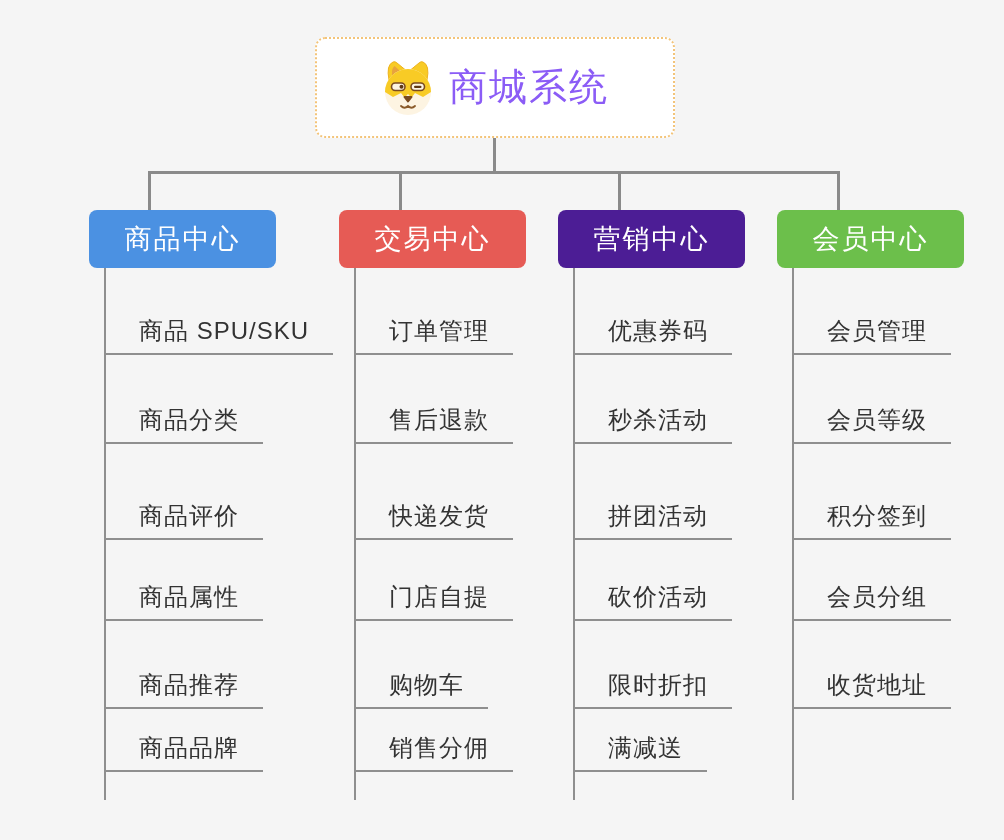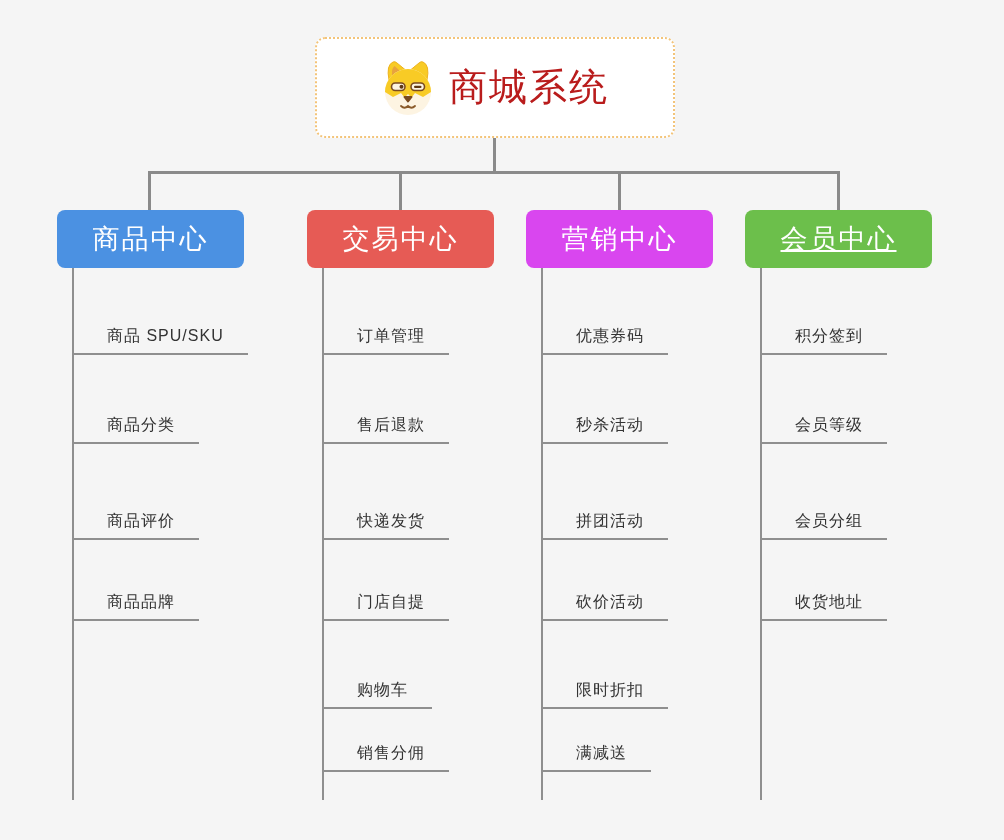--- a/index.html
+++ b/index.html
@@ -15,36 +15,36 @@
   .d1{left:148px}.d2{left:399px}.d3{left:618px}.d4{left:837px}
   
   .root{
     position:absolute;left:315px;top:37px;width:360px;height:101px;box-sizing:border-box;
     background:#fff;border:2px dotted #f3c479;border-radius:10px;
     display:flex;align-items:center;justify-content:center;gap:14px;cursor:pointer;
   }
   .root-title{font-size:38px;font-weight:500;color:#f2a342;letter-spacing:2px;}
   .dog{display:flex;align-items:center;}
   
-  .branch{position:absolute;top:210px;width:260px;}
+  .branch{position:absolute;top:210px;width:260px;margin-left:32px;}
   .b1{left:57px}.b2{left:307px}.b3{left:526px}.b4{left:745px}
   .hdr{
     width:187px;height:58px;border-radius:8px;box-sizing:border-box;
     color:#fff;font-size:27px;letter-spacing:2px;
     display:flex;align-items:center;justify-content:center;cursor:pointer;
   }
   .col{
     position:absolute;left:15px;top:58px;width:245px;height:532px;
     border-left:2px solid #8f8f8f;
   }
   .leaf{
     position:absolute;left:0;height:44px;box-sizing:border-box;
     border-bottom:2px solid #8f8f8f;
     padding:0 24px 6px 33px;
-    font-size:16px;color:#333;letter-spacing:1px;white-space:nowrap;
+    font-size:24px;color:#333;letter-spacing:1px;white-space:nowrap;
     display:flex;align-items:flex-end;cursor:pointer;
   }
   .leaf:nth-child(1){top:43px}
   .leaf:nth-child(2){top:132px}
   .leaf:nth-child(3){top:228px}
   .leaf:nth-child(4){top:309px}
   .leaf:nth-child(5){top:397px}
   .leaf:nth-child(6){top:460px}
 </style>
 </head>
@@ -68,60 +68,63 @@
         <circle cx="27" cy="33" r="23" fill="#fdf4e2"></circle>
         <path d="M4 33 A23 23 0 0 1 50 33 L42 38 L34 34 L30.5 38.5 L27 35 L23.5 38.5 L20 34 L12 38 Z" fill="#f8cb25"></path>
         <rect x="10.5" y="24" width="13.5" height="7.5" rx="3.7" fill="#fdf4e2" stroke="#7a4b20" stroke-width="1.6"></rect>
         <circle cx="20.5" cy="27.8" r="2" fill="#5f3813"></circle>
         <rect x="30" y="24" width="13.5" height="7.5" rx="3.7" fill="#fdf4e2" stroke="#7a4b20" stroke-width="1.6"></rect>
         <rect x="33" y="26.8" width="7.5" height="2.2" rx="1.1" fill="#5f3813"></rect>
         <path d="M23.5 38 L30.5 38 L27 42.5 Z" fill="#7a4b20" stroke="#7a4b20" stroke-width="2" stroke-linejoin="round"></path>
         <path d="M20 47 q3.5 3.5 7 0 q3.5 3.5 7 0" stroke="#8a5a2a" stroke-width="1.8" fill="none" stroke-linecap="round"></path>
       </svg>
     </span>
-    <span class="root-title" style="color: #b91c1c;">商城系统</span>
+    <span class="root-title" style="color: #8b5cf6;">商城系统</span>
   </div>
 
   <div class="branch b1">
     <div class="hdr" style="background: rgb(75, 145, 226);">商品中心</div>
     <div class="col">
       <div class="leaf">商品 SPU/SKU</div>
       <div class="leaf">商品分类</div>
       <div class="leaf">商品评价</div>
+      <div class="leaf">商品属性</div>
+      <div class="leaf">商品推荐</div>
       <div class="leaf">商品品牌</div>
     </div>
   </div>
 
   <div class="branch b2">
     <div class="hdr" style="background: rgb(230, 91, 85);">交易中心</div>
     <div class="col">
       <div class="leaf">订单管理</div>
       <div class="leaf">售后退款</div>
       <div class="leaf">快递发货</div>
       <div class="leaf">门店自提</div>
       <div class="leaf">购物车</div>
       <div class="leaf">销售分佣</div>
     </div>
   </div>
 
   <div class="branch b3">
-    <div class="hdr" style="background: #d946ef;">营销中心</div>
+    <div class="hdr" style="background: #4c1d95;">营销中心</div>
     <div class="col">
       <div class="leaf">优惠券码</div>
       <div class="leaf">秒杀活动</div>
       <div class="leaf">拼团活动</div>
       <div class="leaf">砍价活动</div>
       <div class="leaf">限时折扣</div>
       <div class="leaf">满减送</div>
     </div>
   </div>
 
   <div class="branch b4">
-    <div class="hdr" style="background: rgb(108, 191, 75); text-decoration: underline;">会员中心</div>
+    <div class="hdr" style="background: rgb(108, 191, 75);">会员中心</div>
     <div class="col">
+      <div class="leaf">会员管理</div>
+      <div class="leaf">会员等级</div>
       <div class="leaf">积分签到</div>
-      <div class="leaf">会员等级</div>
       <div class="leaf">会员分组</div>
       <div class="leaf">收货地址</div>
     </div>
   </div>
 
 </div>
 
 </body></html>

